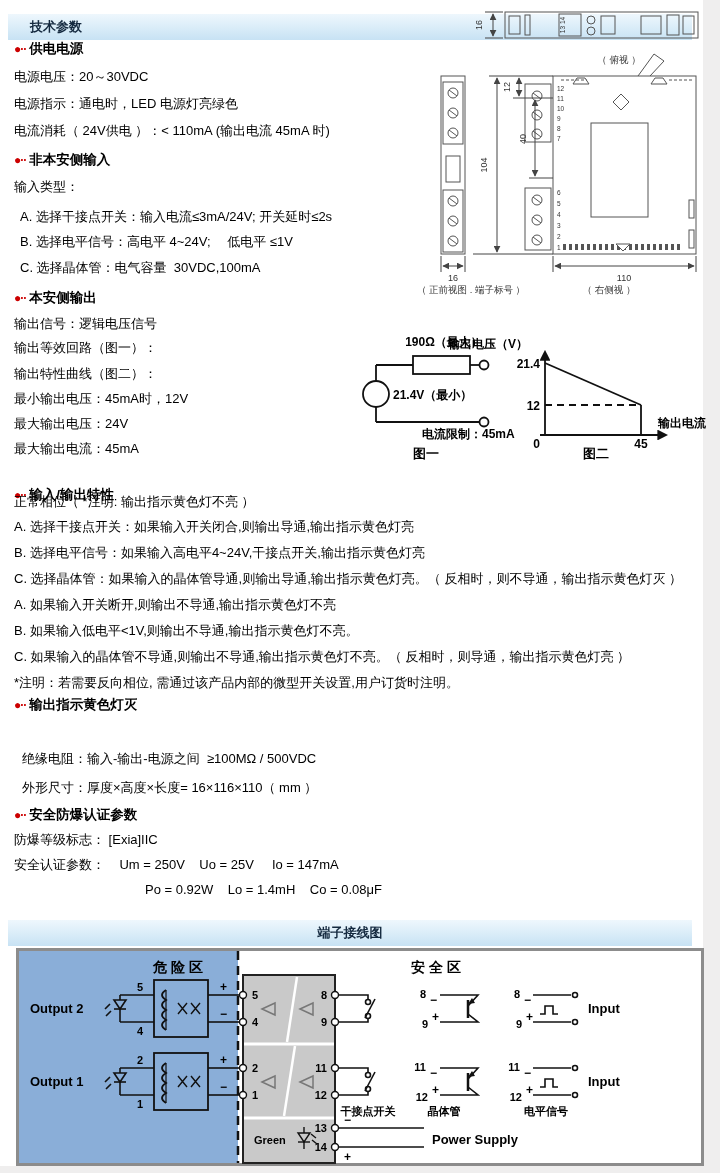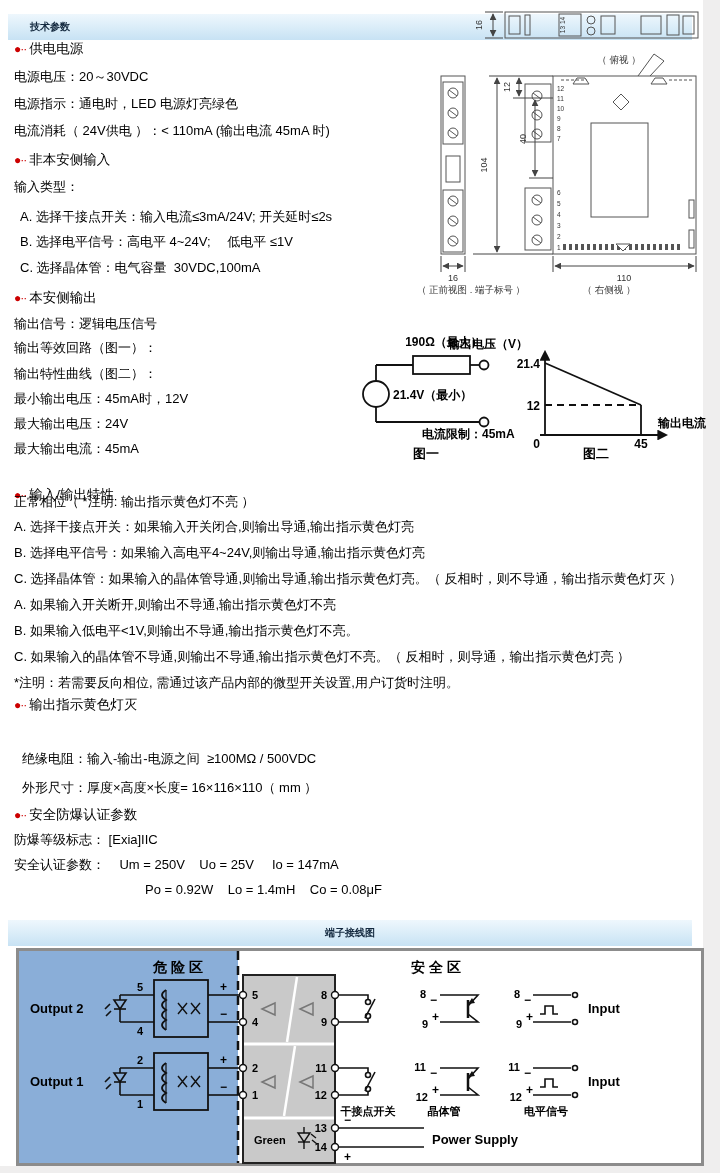--- a/index.html
+++ b/index.html
@@ -1,25 +1,25 @@
 <!DOCTYPE html>
 <html><head>
 <meta charset="utf-8">
 <style>
   html,body{margin:0;padding:0;}
   body{width:720px;height:1173px;background:#efeeee;position:relative;overflow:hidden;
        font-family:"Liberation Sans","DejaVu Sans",sans-serif;}
   .page{position:absolute;left:0;top:0;width:703px;height:1166px;background:#ffffff;}
   .hdr{position:absolute;left:8px;width:684px;height:26px;
        background:linear-gradient(180deg,#eef7fd 0%,#d9ecf8 55%,#c7e2f4 100%);
-       color:#14293f;font-weight:bold;font-size:10px;line-height:26px;}
+       color:#14293f;font-weight:bold;font-size:13px;line-height:26px;}
   #hdr1{top:14px;padding-left:22px;width:662px;}
   #hdr2{top:907px;text-align:center;margin-top:13px;}
   .ln{position:absolute;left:14px;white-space:pre;font-size:13px;color:#000;line-height:16px;}
-  .st{font-weight:normal;font-size:13.5px;}
+  .st{font-weight:bold;font-size:13.5px;}
   .mk{color:#cc0000;margin-right:3px;font-size:12px;letter-spacing:-1px;}
   svg{position:absolute;}
   svg text{font-family:"Liberation Sans","DejaVu Sans",sans-serif;}
   .dimt{font-size:9px;fill:#333;}
   .capt{font-size:9.5px;fill:#333;}
   .tnum{font-size:6.5px;fill:#333;}
   .figt{font-size:12px;fill:#000;font-weight:bold;}
   .figc{font-size:13px;fill:#000;font-weight:bold;}
   .fign{font-size:12px;fill:#000;font-weight:bold;}
   .wz{font-size:14px;fill:#000;font-weight:bold;}
@@ -50,21 +50,21 @@
   <div class="ln" style="top:316px">输出信号：逻辑电压信号</div>
   <div class="ln" style="top:340px">输出等效回路（图一）：</div>
   <div class="ln" style="top:366px">输出特性曲线（图二）：</div>
   <div class="ln" style="top:391px">最小输出电压：45mA时，12V</div>
   <div class="ln" style="top:416px">最大输出电压：24V</div>
   <div class="ln" style="top:441px">最大输出电流：45mA</div>
 
   <div class="ln st" style="top:487px"><span class="mk">●··</span><span>输入/输出特性</span></div>
   <div class="ln" style="top:494px">正常相位（ *注明: 输出指示黄色灯不亮 ）</div>
   <div class="ln" style="top:519px">A. 选择干接点开关：如果输入开关闭合,则输出导通,输出指示黄色灯亮</div>
-  <div class="ln" style="top:545px">B. 选择电平信号：如果输入高电平4~24V,则输出导通,输出指示黄色灯亮</div>
+  <div class="ln" style="top:545px">B. 选择电平信号：如果输入高电平4~24V,干接点开关,输出指示黄色灯亮</div>
   <div class="ln" style="top:571px">C. 选择晶体管：如果输入的晶体管导通,则输出导通,输出指示黄色灯亮。（ 反相时，则不导通，输出指示黄色灯灭 ）</div>
   <div class="ln" style="top:597px">A. 如果输入开关断开,则输出不导通,输出指示黄色灯不亮</div>
   <div class="ln" style="top:623px">B. 如果输入低电平&lt;1V,则输出不导通,输出指示黄色灯不亮。</div>
   <div class="ln" style="top:649px">C. 如果输入的晶体管不导通,则输出不导通,输出指示黄色灯不亮。（ 反相时，则导通，输出指示黄色灯亮 ）</div>
   <div class="ln" style="top:675px">*注明：若需要反向相位, 需通过该产品内部的微型开关设置,用户订货时注明。</div>
 
   <div class="ln st" style="top:697px"><span class="mk">●··</span><span>输出指示黄色灯灭</span></div>
   <div class="ln" style="top:751px;left:22px">绝缘电阻：输入-输出-电源之间  ≥100MΩ / 500VDC</div>
   <div class="ln" style="top:780px;left:22px">外形尺寸：厚度×高度×长度= 16×116×110（ mm ）</div>
 

